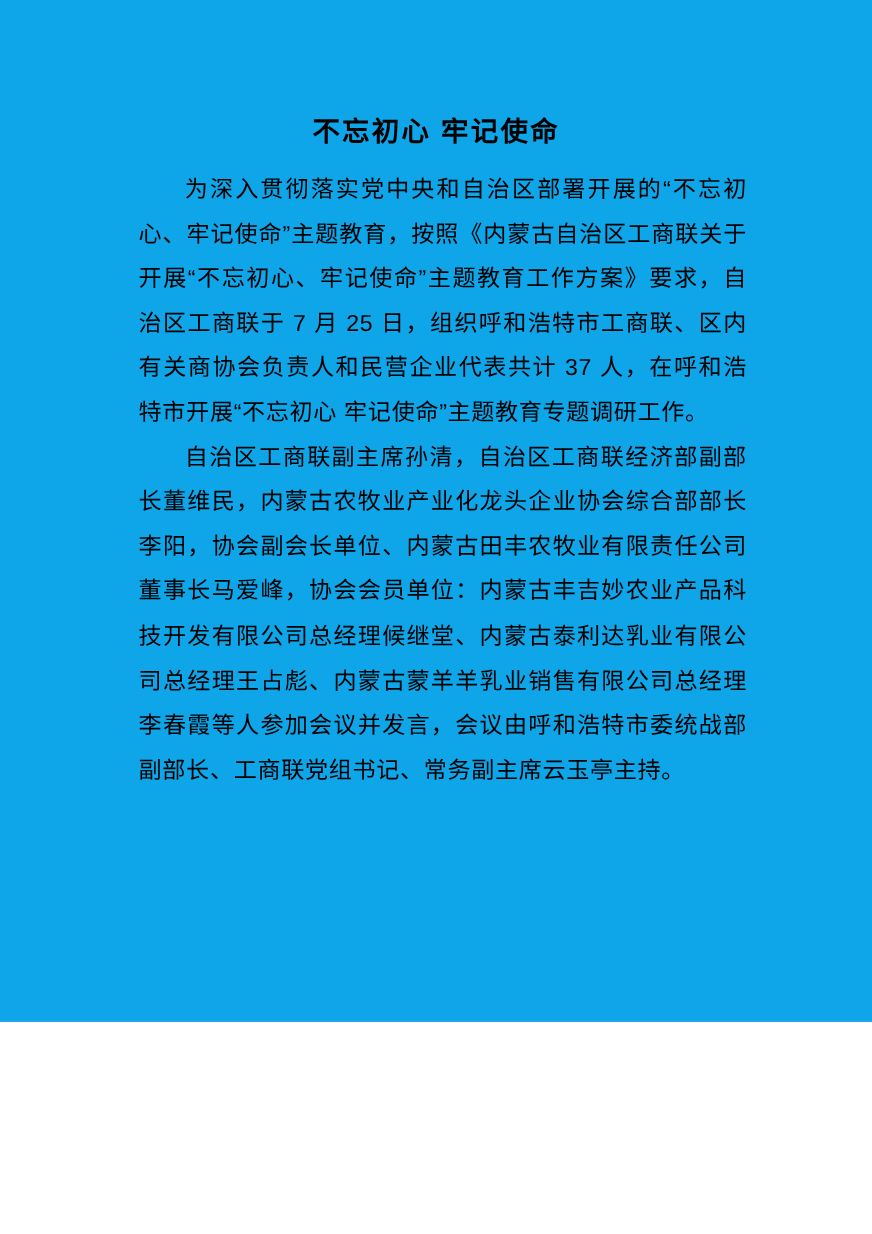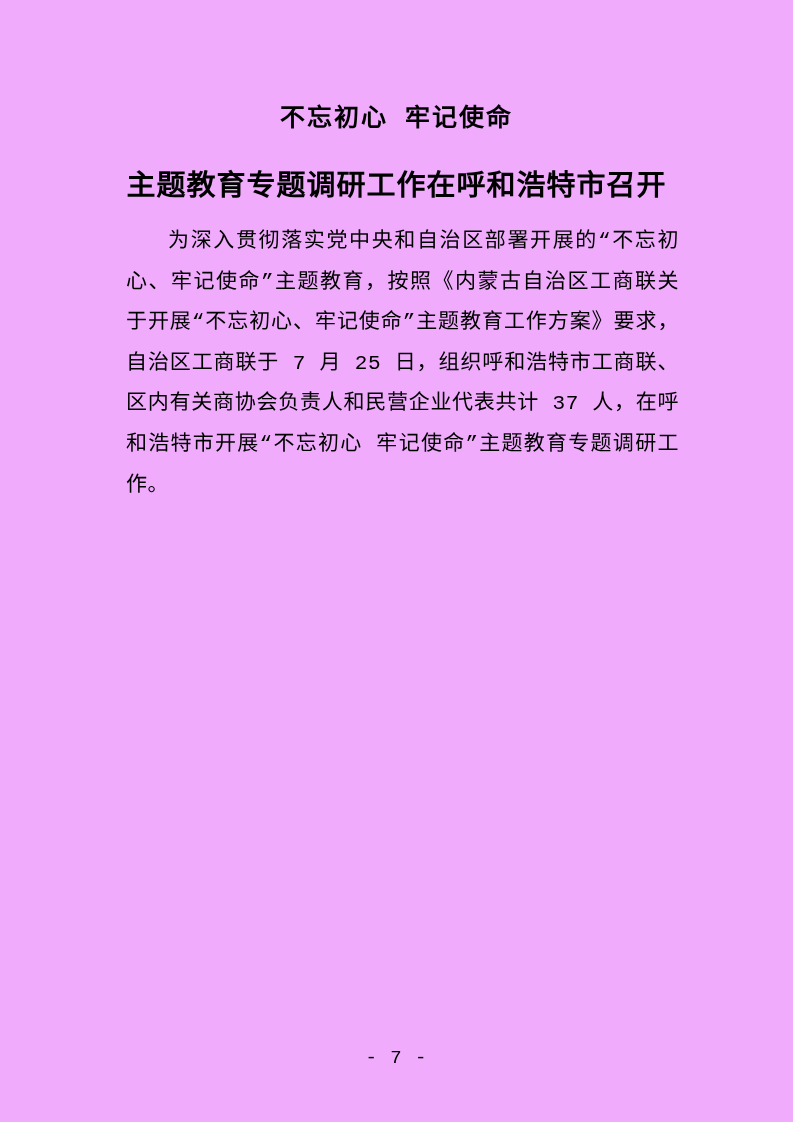--- a/index.html
+++ b/index.html
@@ -3,25 +3,25 @@
 <meta charset="utf-8">
 <style>
   html, body {
     margin: 0;
     padding: 0;
     background: #ffffff;
   }
   .page {
     position: relative;
     width: 793px;
-    height: 1122px;
-    background: #f0abfc;
+    height: 929px;
+    background: #0ea5e9;
     overflow: hidden;
     color: #000000;
-    font-family: Liberation Mono, monospace;
+    font-family: Liberation Sans, sans-serif;
   }
   .content {
     position: absolute;
     left: 114px;
     right: 114px;
     top: 0;
   }
   .title-line1 {
     margin: 103px 0 0 0;
     font-size: 25px;
@@ -62,19 +62,19 @@
     letter-spacing: 1px;
     color: #000000;
   }
 </style>
 </head>
 <body>
 
 <div class="page">
   <div class="content">
     <h1 class="title-line1">不忘初心 牢记使命</h1>
-    <h1 class="title-line2">主题教育专题调研工作在呼和浩特市召开</h1>
     <div class="body-text">
       <p>为深入贯彻落实党中央和自治区部署开展的“不忘初心、牢记使命”主题教育，按照《内蒙古自治区工商联关于开展“不忘初心、牢记使命”主题教育工作方案》要求，自治区工商联于 7 月 25 日，组织呼和浩特市工商联、区内有关商协会负责人和民营企业代表共计 37 人，在呼和浩特市开展“不忘初心 牢记使命”主题教育专题调研工作。</p>
+      <p>自治区工商联副主席孙清，自治区工商联经济部副部长董维民，内蒙古农牧业产业化龙头企业协会综合部部长李阳，协会副会长单位、内蒙古田丰农牧业有限责任公司董事长马爱峰，协会会员单位：内蒙古丰吉妙农业产品科技开发有限公司总经理候继堂、内蒙古泰利达乳业有限公司总经理王占彪、内蒙古蒙羊羊乳业销售有限公司总经理李春霞等人参加会议并发言，会议由呼和浩特市委统战部副部长、工商联党组书记、常务副主席云玉亭主持。</p>
     </div>
   </div>
   <div class="page-footer">- 7 -</div>
 </div>
 
 </body></html>

